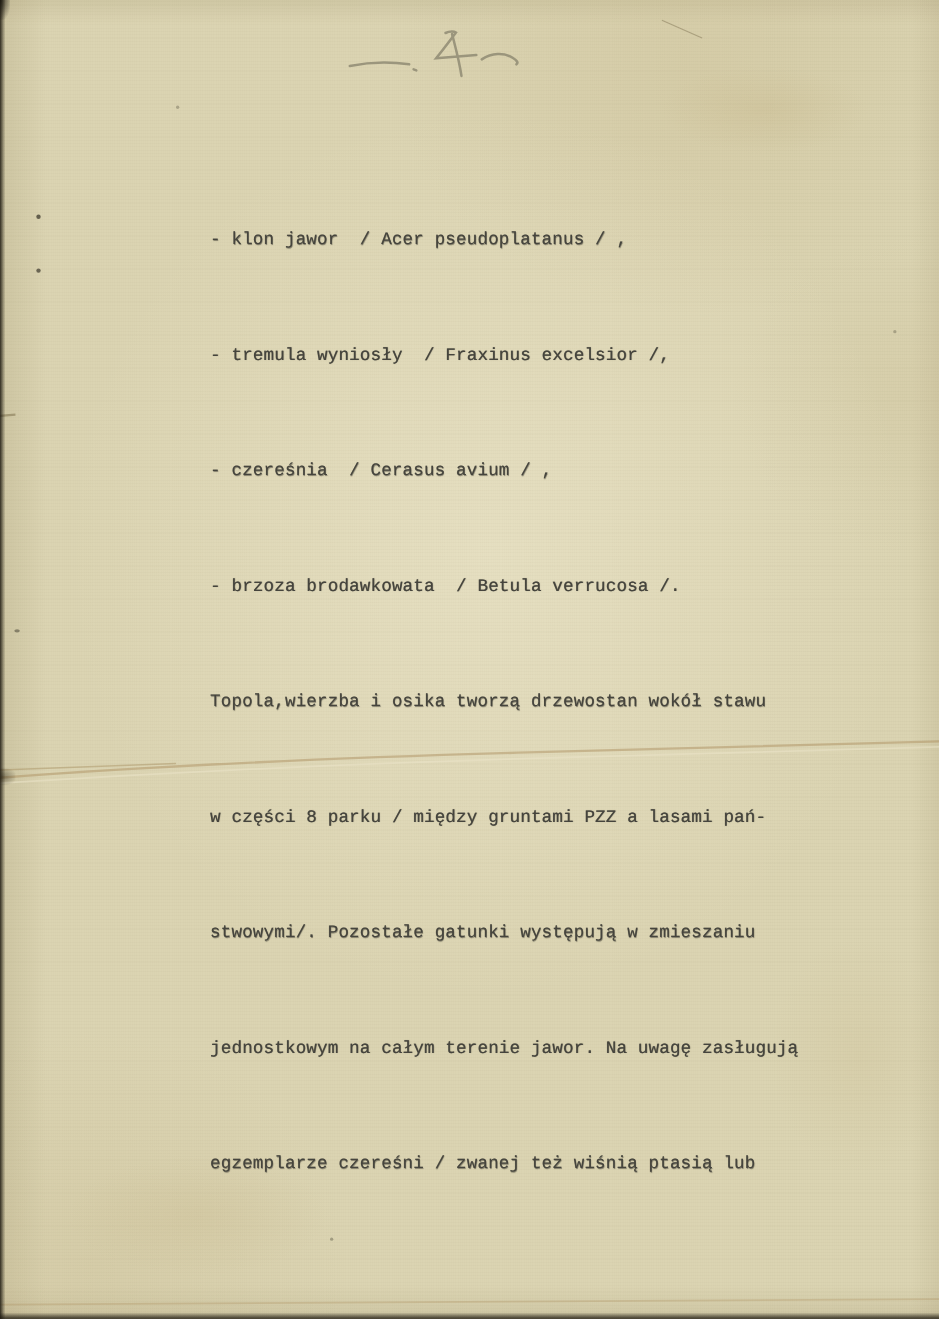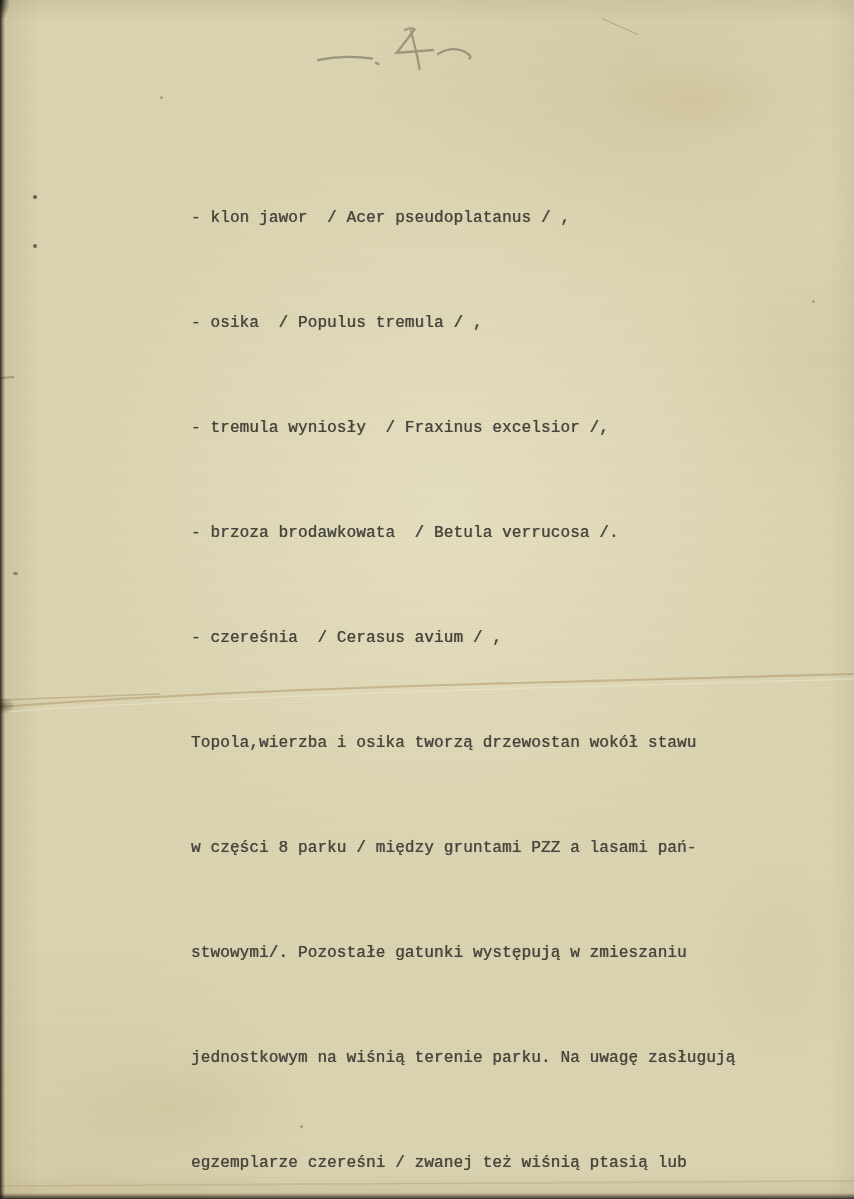--- a/index.html
+++ b/index.html
@@ -74,28 +74,27 @@
     <path d="M318,60 C335,56.5 355,56 372,58.5"></path>
     <path d="M376,63 l2.5,1"></path>
     <path d="M405,30 C409,28 413,28.5 414.5,29.5 C409,37 402,46 396.5,53 L433,50"></path>
     <path d="M411,31 C414,43 417.5,55 419.5,69"></path>
     <path d="M438,54 C447,48 458,47.5 466,52.5 C470,55 471.5,57 469.5,58.5"></path>
   </g>
 </svg>
 
 <div class="textblock">
   <div class="tl">- klon jawor  / Acer pseudoplatanus / ,</div>
-  <div class="tl">- osika  / Populus tremula / ,</div>
   <div class="tl">- tremula wyniosły  / Fraxinus excelsior /,</div>
+  <div class="tl">- czereśnia  / Cerasus avium / ,</div>
   <div class="tl">- brzoza brodawkowata  / Betula verrucosa /.</div>
-  <div class="tl">- czereśnia  / Cerasus avium / ,</div>
   <div class="tl">Topola,wierzba i osika tworzą drzewostan wokół stawu</div>
   <div class="tl">w części 8 parku / między gruntami PZZ a lasami pań-</div>
   <div class="tl">stwowymi/. Pozostałe gatunki występują w zmieszaniu</div>
-  <div class="tl">jednostkowym na wiśnią terenie parku. Na uwagę zasługują</div>
+  <div class="tl">jednostkowym na całym terenie jawor. Na uwagę zasługują</div>
   <div class="tl">egzemplarze czereśni / zwanej też wiśnią ptasią lub</div>
   
   
   
   
   
   
   
   
   

